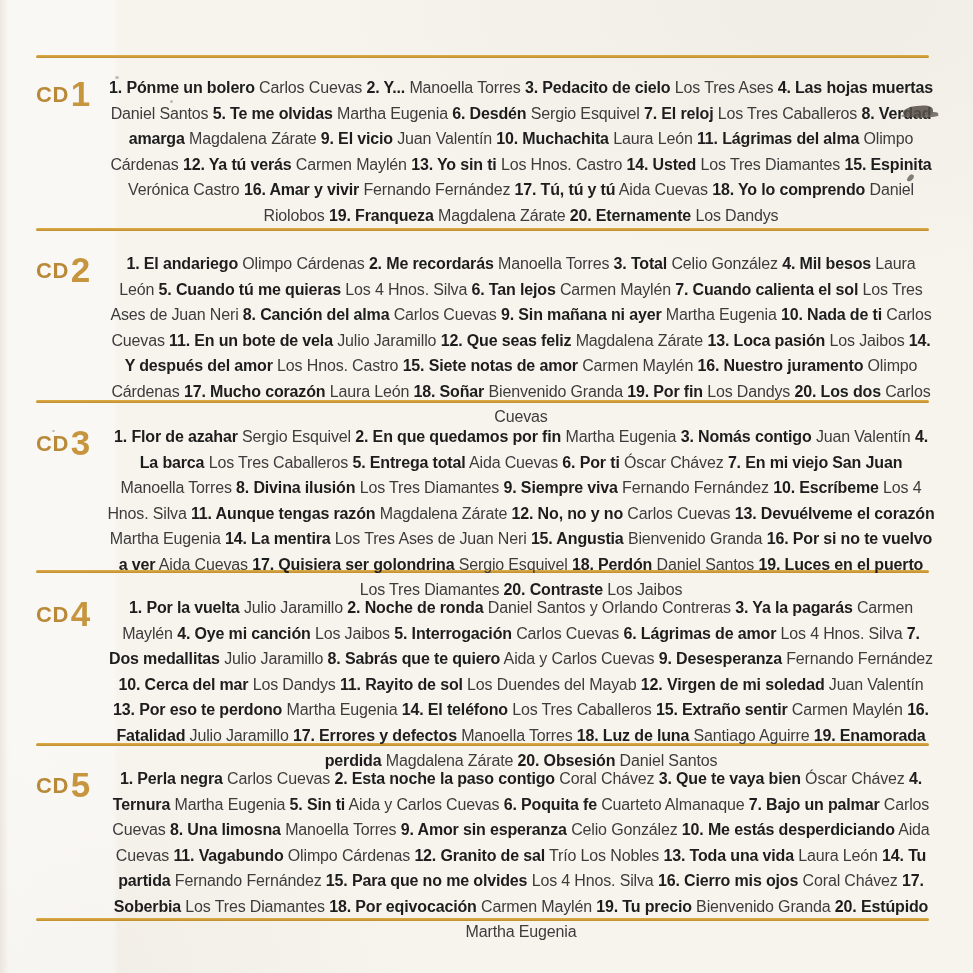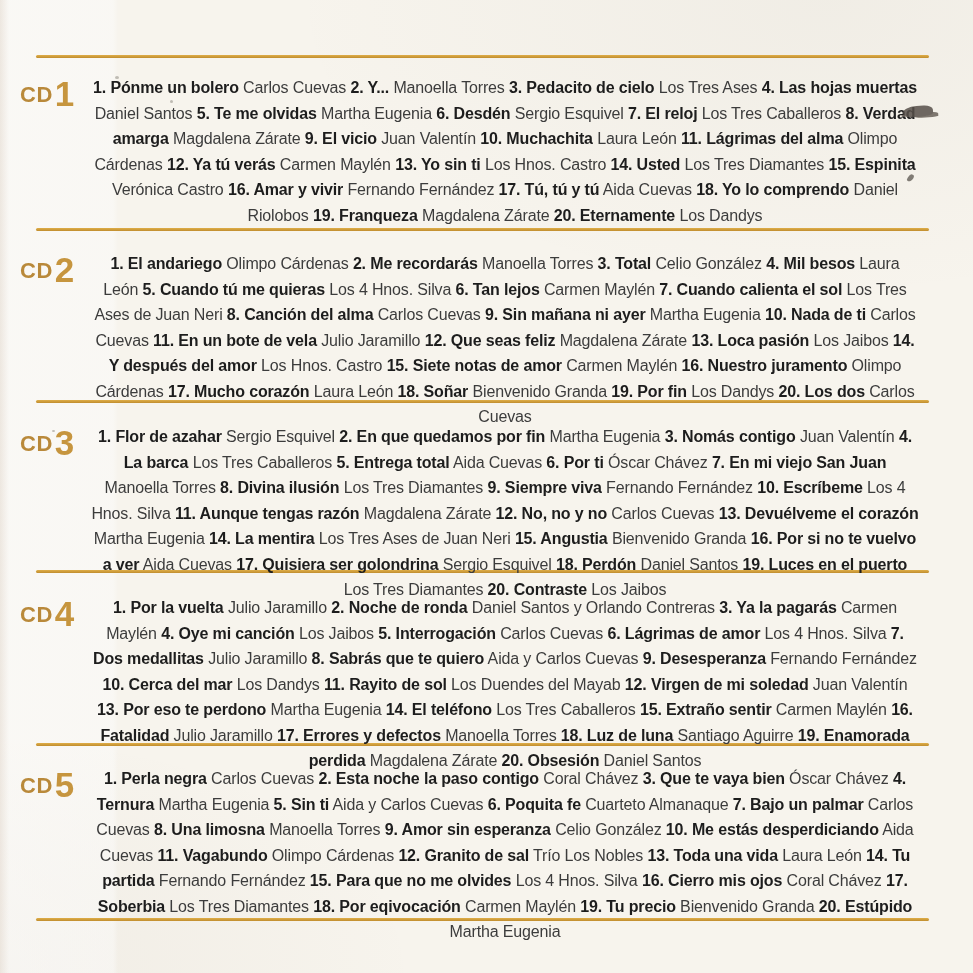--- a/index.html
+++ b/index.html
@@ -24,21 +24,21 @@
       linear-gradient(90deg, rgba(252,252,252,.55) 0px, rgba(252,252,252,.45) 113px, rgba(0,0,0,0) 118px),
       radial-gradient(900px 500px at 85% 0%, rgba(120,110,90,.05), rgba(0,0,0,0) 60%),
       radial-gradient(700px 400px at 0% 100%, rgba(120,100,80,.05), rgba(0,0,0,0) 60%);
   }
   .rule{
     position:absolute;left:36px;width:893px;height:3px;
     background:linear-gradient(180deg,#dfae49,#c08d2e);
     border-radius:2px;
   }
   .cd-section{
-    position:absolute;left:20px;width:899px;
+    position:absolute;left:36px;width:899px;
   }
   .cd-label{
     position:absolute;left:0;top:1px;width:70px;
     display:flex;align-items:flex-start;
     color:var(--label);
     user-select:none;
   }
   .cd-word{
     font-size:22px;font-weight:700;letter-spacing:.5px;
     line-height:1;margin-top:8px;color:#b9893a;

